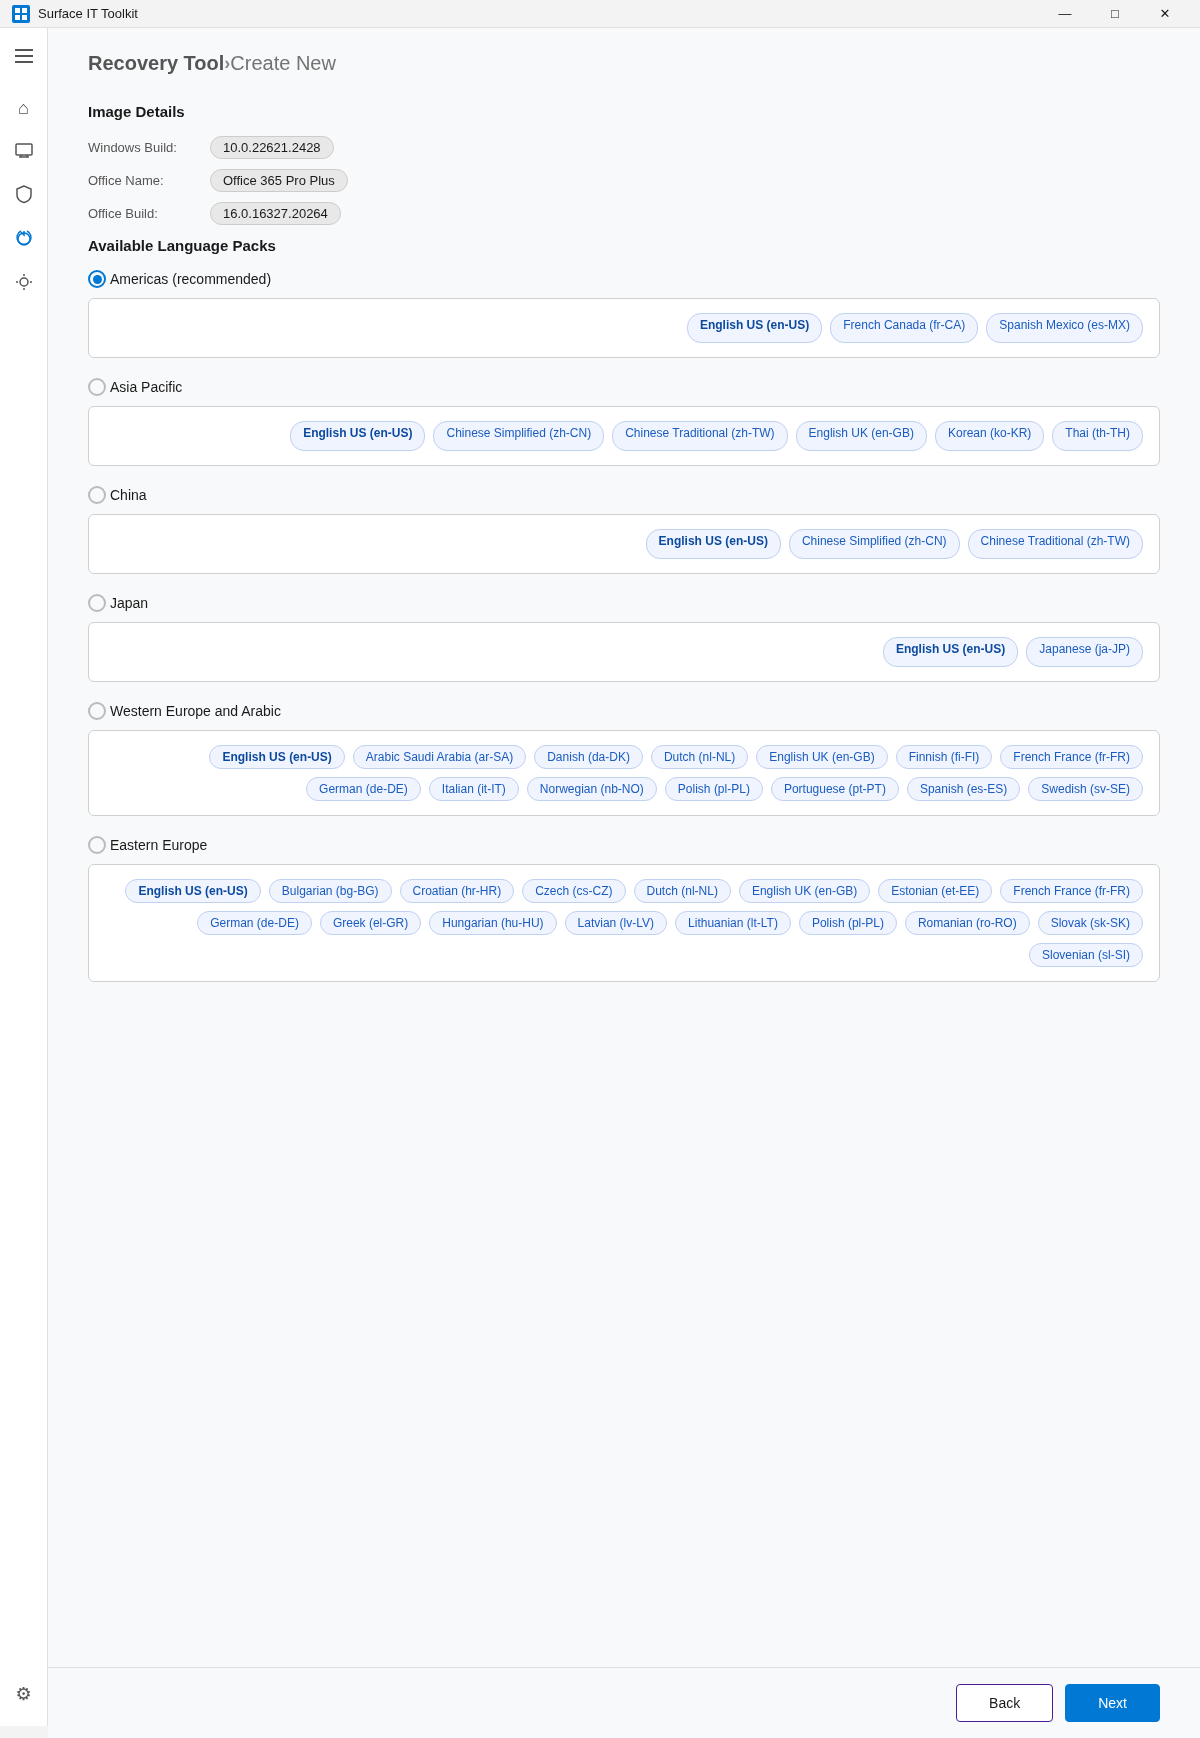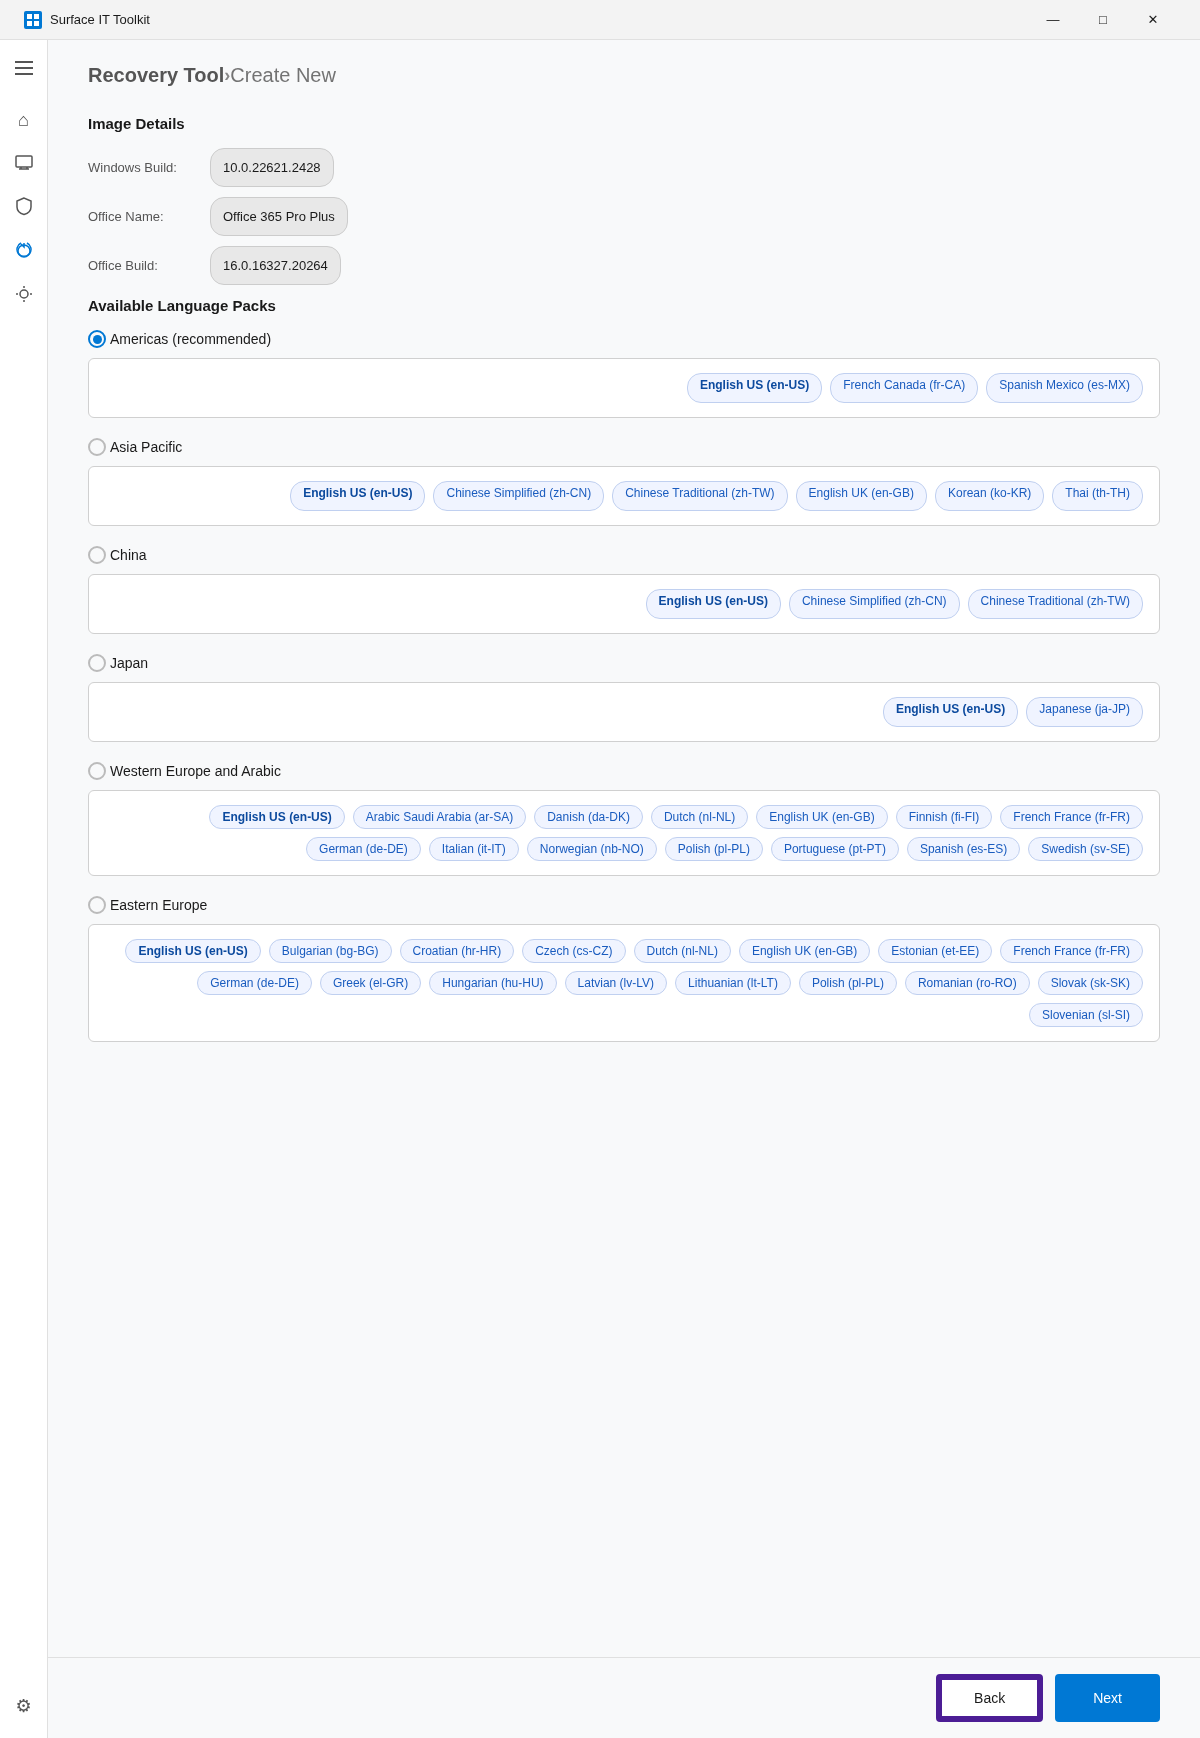--- a/index.html
+++ b/index.html
@@ -7,25 +7,25 @@
       font-family: 'Segoe UI', Arial, sans-serif;
       background: #f3f3f3;
       width: 1200px;
       min-height: 1738px;
       overflow-x: hidden;
     }
 
     
     .title-bar {
       background: #f3f3f3;
-      height: 40px;
+      height: 28px;
       display: flex;
       align-items: center;
       justify-content: space-between;
-      padding: 0 24px;
+      padding: 0 12px;
       border-bottom: 1px solid #e0e0e0;
     }
     .title-bar-left {
       display: flex;
       align-items: center;
       gap: 8px;
     }
     .title-bar-icon {
       width: 18px;
       height: 18px;
@@ -156,21 +156,21 @@
     .detail-label {
       font-size: 13px;
       color: #555;
       width: 110px;
       flex-shrink: 0;
     }
     .detail-tag {
       background: #e8e8e8;
       border: 1px solid #ccc;
       border-radius: 14px;
-      padding: 11px 12px;
+      padding: 3px 12px;
       font-size: 13px;
       color: #1a1a1a;
     }
 
     
     .language-packs {
       margin-bottom: 16px;
     }
     .region-group {
       margin-bottom: 20px;
@@ -247,21 +247,21 @@
       justify-content: flex-end;
       gap: 12px;
       z-index: 10;
     }
     .btn {
       padding: 10px 32px;
       border-radius: 4px;
       font-size: 14px;
       font-weight: 500;
       cursor: pointer;
-      border: 6px solid #4c1d95;
+      border: 1px solid #4c1d95;
     }
     .btn-secondary {
       background: #ffffff;
       color: #1a1a1a;
     }
     .btn-primary {
       background: #0078d4;
       color: #ffffff;
       border-color: #0078d4;
     }

